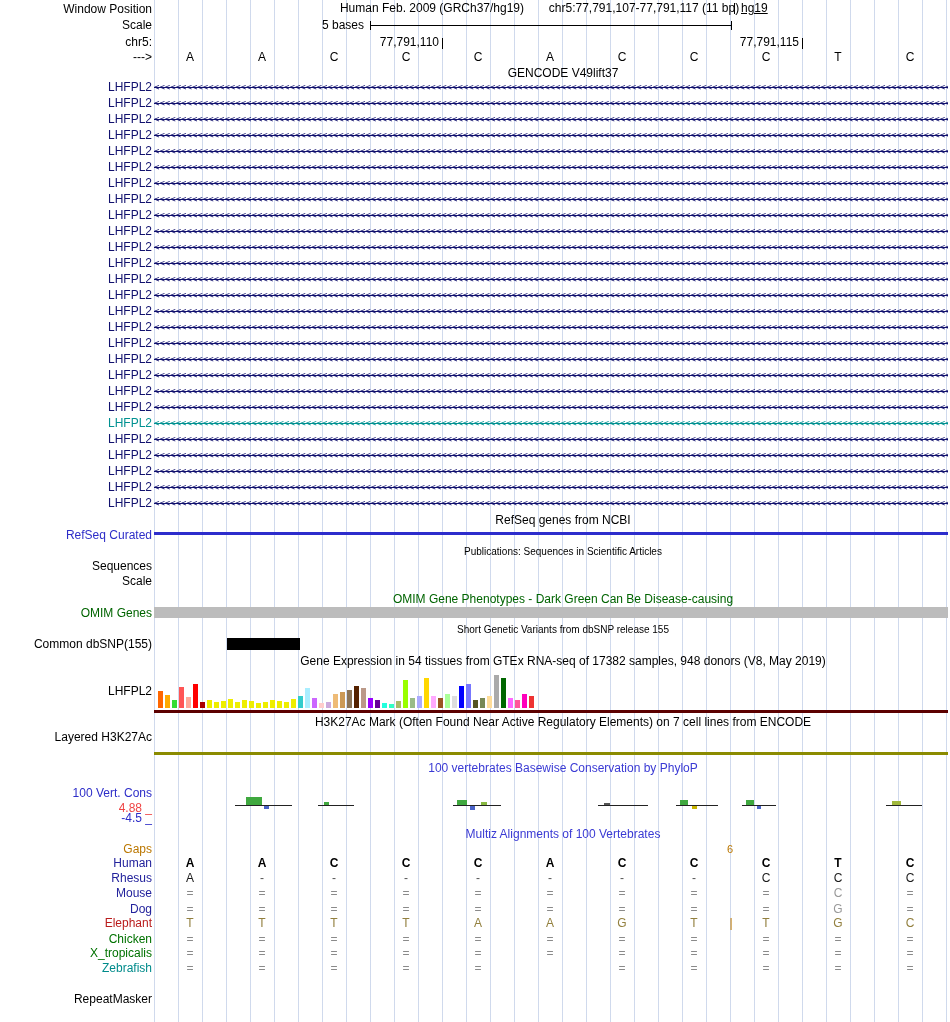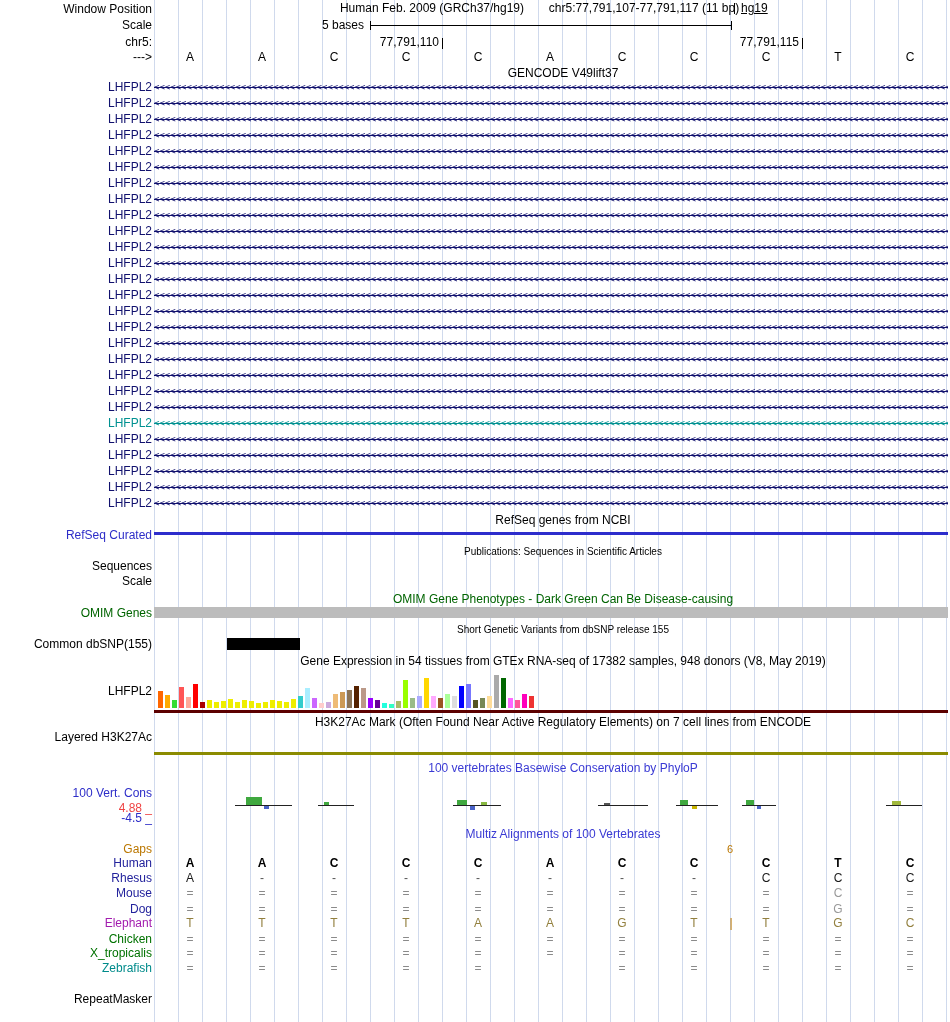--- a/index.html
+++ b/index.html
@@ -88,21 +88,21 @@
       <div class="lab" style="top: 416px; color: rgb(0, 145, 145);">LHFPL2</div>
       <div class="lab" style="top: 432px; color: rgb(17, 17, 110);">LHFPL2</div>
       <div class="lab" style="top: 448px; color: rgb(17, 17, 110);">LHFPL2</div>
       <div class="lab" style="top: 464px; color: rgb(17, 17, 110);">LHFPL2</div>
       <div class="lab" style="top: 480px; color: rgb(17, 17, 110);">LHFPL2</div>
       <div class="lab" style="top: 496px; color: rgb(17, 17, 110);">LHFPL2</div>
       <div class="lab" style="top: 856px; color: rgb(34, 34, 156);">Human</div>
       <div class="lab" style="top: 871px; color: rgb(34, 34, 156);">Rhesus</div>
       <div class="lab" style="top: 886px; color: rgb(34, 34, 156);">Mouse</div>
       <div class="lab" style="top: 902px; color: rgb(34, 34, 156);">Dog</div>
-      <div class="lab" style="top: 916px; color: #a21caf;">Elephant</div>
+      <div class="lab" style="top: 916px; color: #b91c1c;">Elephant</div>
       <div class="lab" style="top: 932px; color: rgb(0, 114, 0);">Chicken</div>
       <div class="lab" style="top: 946px; color: rgb(0, 114, 0);">X_tropicalis</div>
       <div class="lab" style="top: 961px; color: rgb(0, 139, 139);">Zebrafish</div>
     </div>
 
   <div id="track-area">
 
     <span class="hdrtxt" id="assembly">Human Feb. 2009 (GRCh37/hg19)</span>
     <span class="hdrtxt" id="pos-text">chr5:77,791,107-77,791,117 (11 bp)</span>
     <span class="tick" id="genome-tick"></span>

